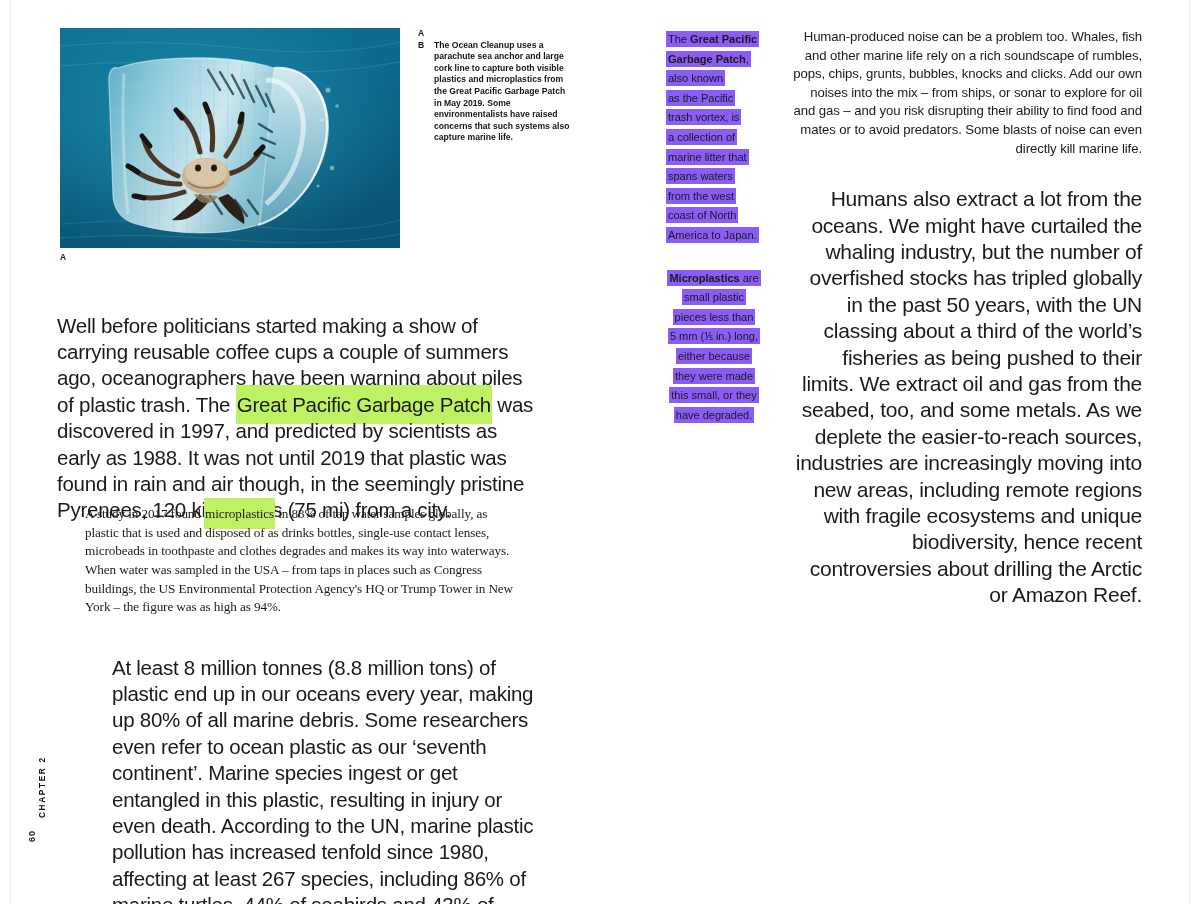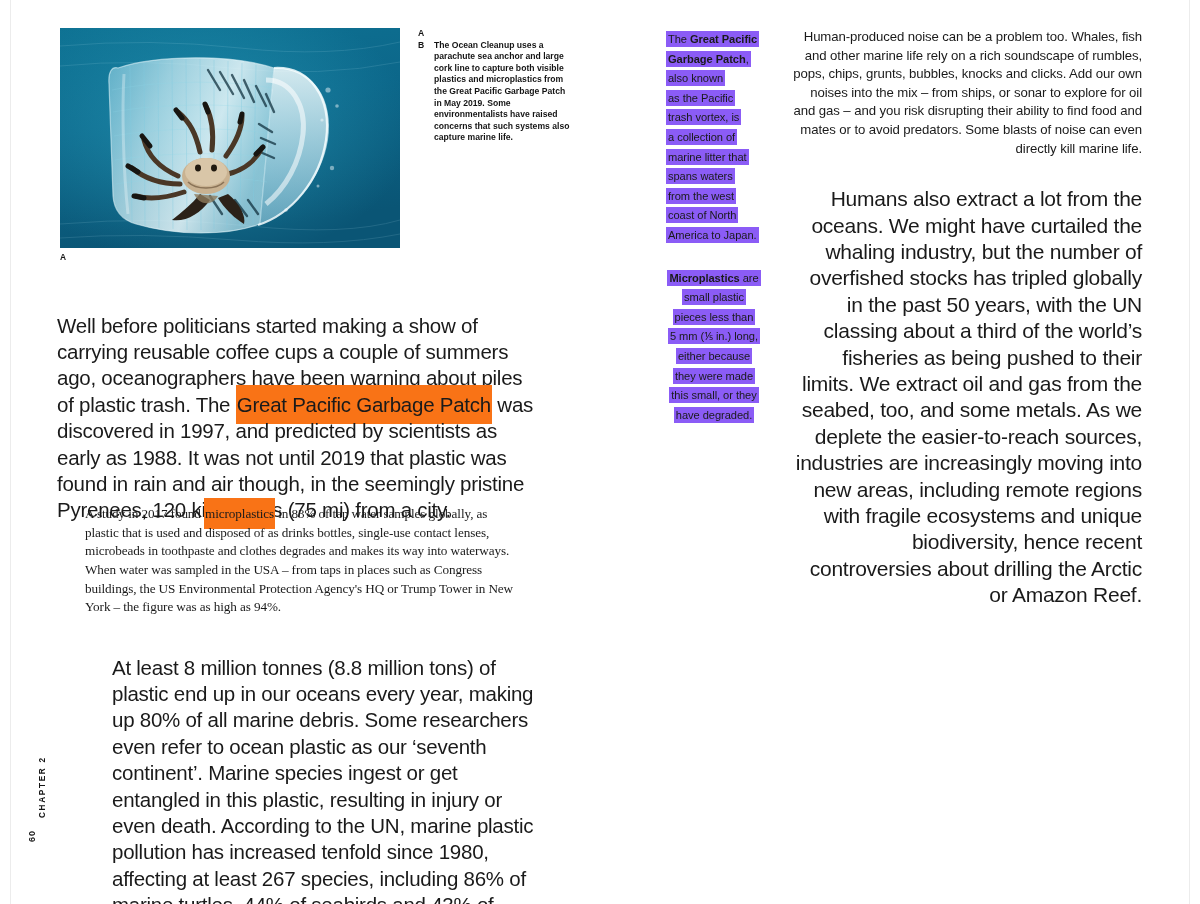--- a/index.html
+++ b/index.html
@@ -47,21 +47,21 @@
   }
   .caption {
     font-size: 8.6px;
     line-height: 11.6px;
     font-weight: 700;
     letter-spacing: 0.01px;
     color: #141414;
   }
 
   .hl {
-    background: #f97316;
+    background: #bef264;
     box-decoration-break: clone;
     -webkit-box-decoration-break: clone;
     padding: 8px 1px;
   }
 
   
   .page-left {
     position: absolute;
     left: 0; top: 0;
     width: 600px; height: 904px;

